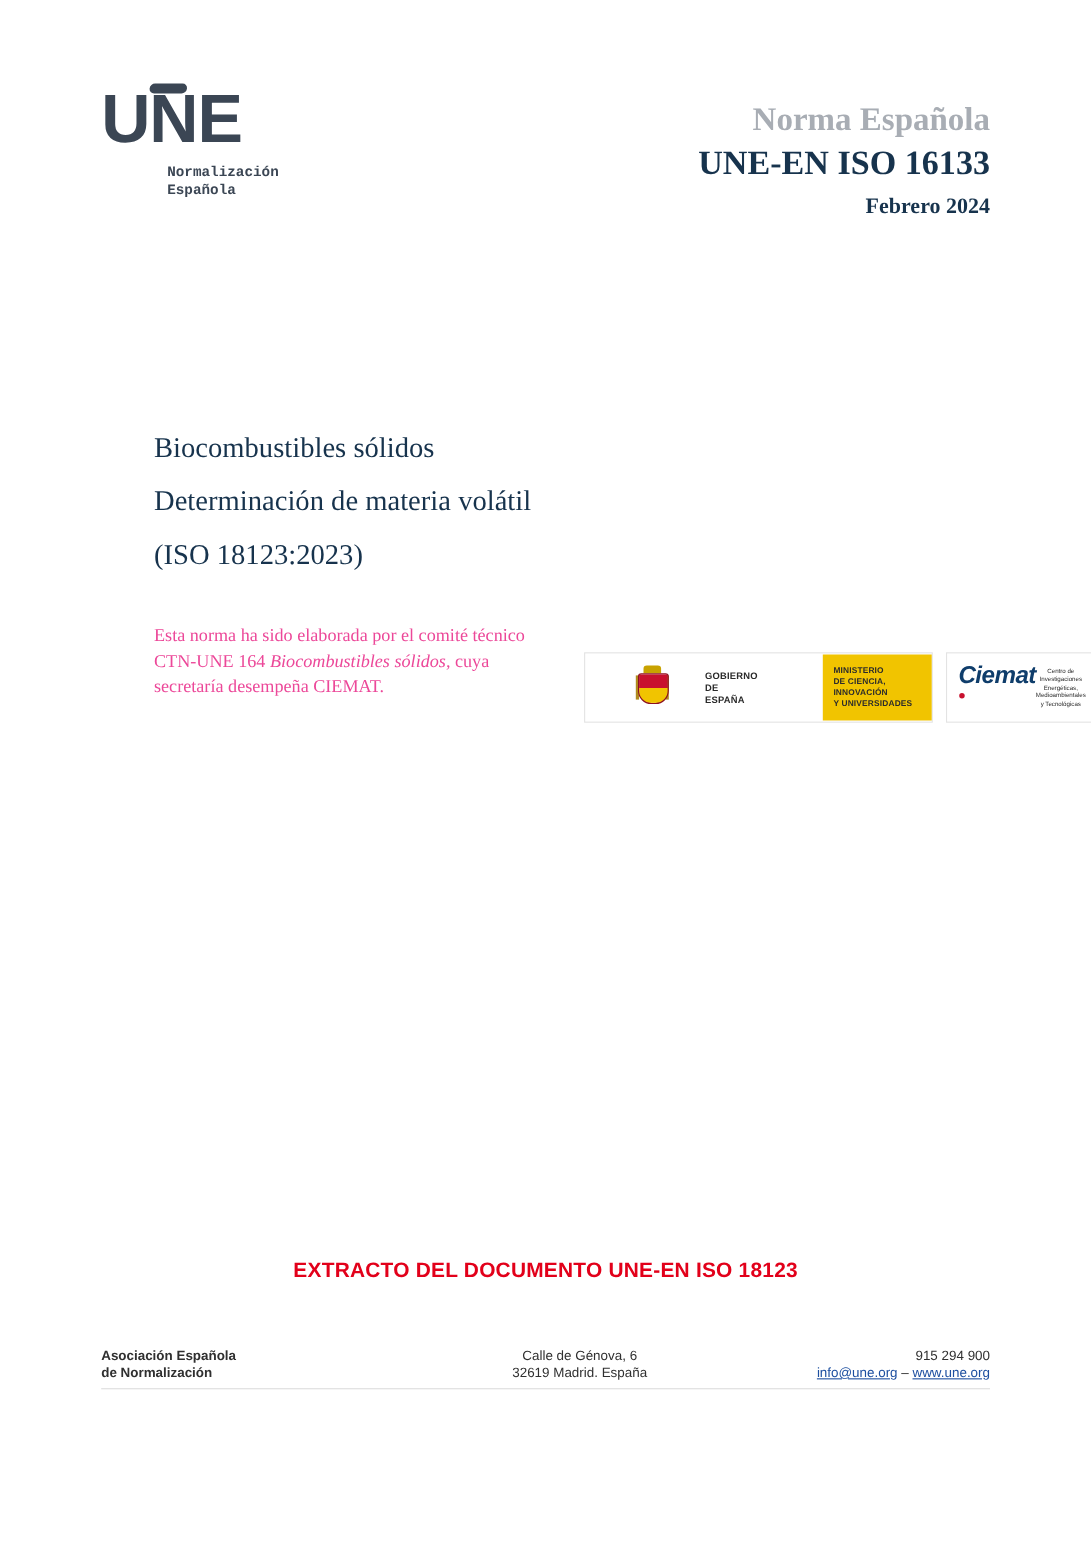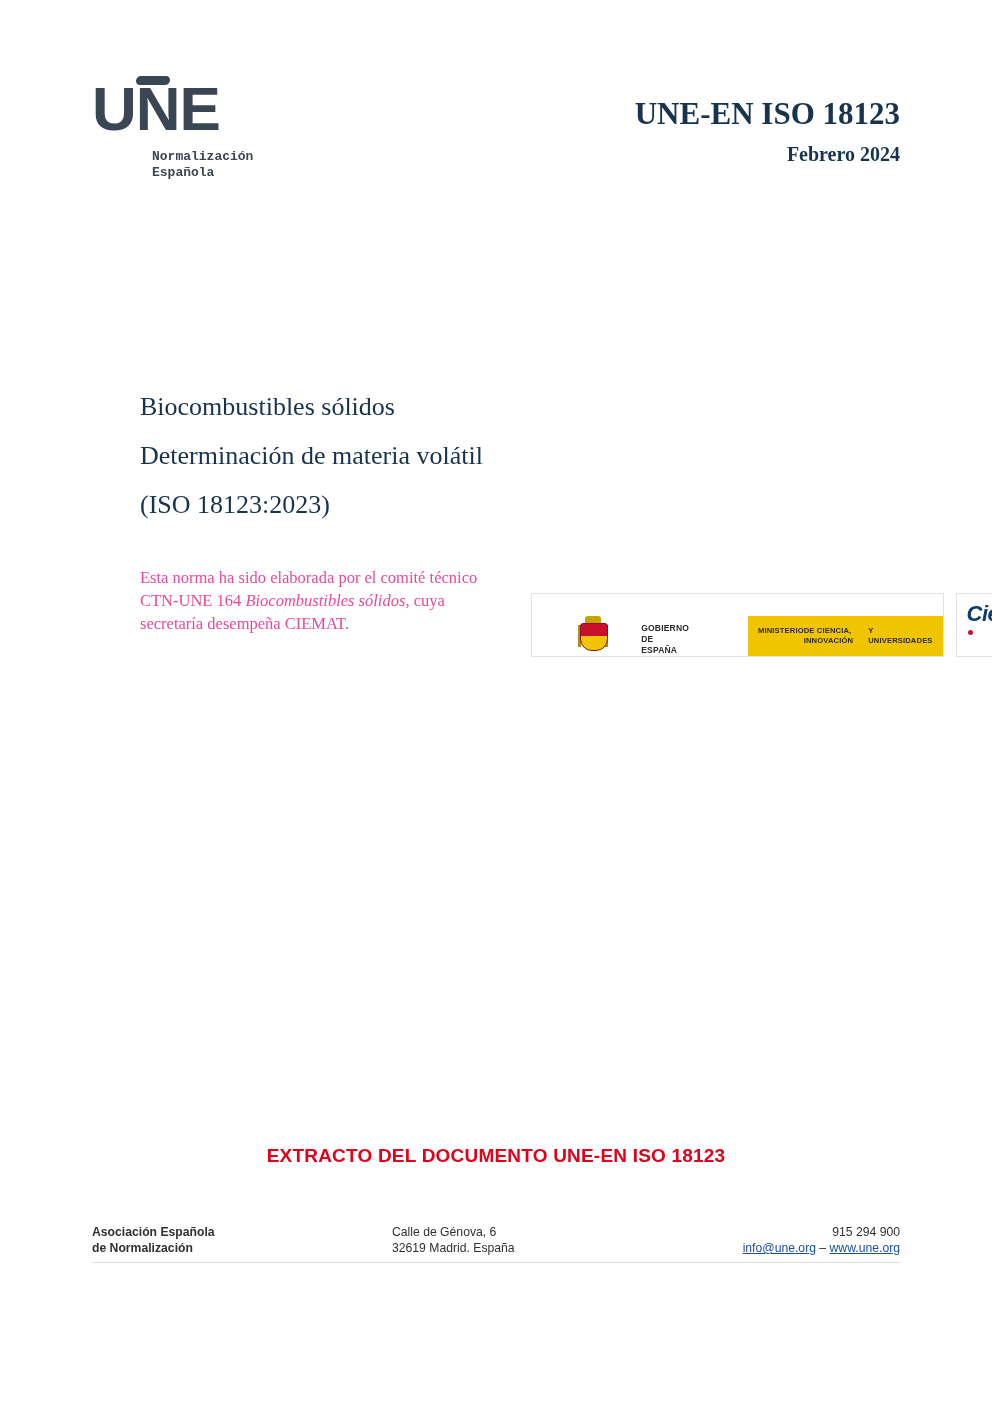--- a/index.html
+++ b/index.html
@@ -121,21 +121,21 @@
   .logos-strip {
     position: absolute;
     left: 531px;
     top: 593px;
     display: flex;
     align-items: stretch;
     height: 62px;
   }
   .gob-logo {
     display: flex;
-    align-items: flex-end;
+    align-items: center;
     height: 62px;
     border: 1px solid #e3e3e3;
     background: #ffffff;
     gap: 24px;
   }
   .gob-flag {
     width: 16px;
     display: flex;
     flex-direction: column;
   }
@@ -207,21 +207,21 @@
     line-height: 11px;
   }
   .gob-sep {
     width: 1px;
     background: #bdbdbd;
     margin: 6px 0;
   }
   .min-block {
     background: #f1c400;
     display: flex;
-    flex-direction: row;
+    flex-direction: column;
     justify-content: center;
     padding: 10px 10px;
     font-family: "Liberation Sans", sans-serif;
   }
   .min-block div {
     font-size: 7.6px;
     font-weight: bold;
     color: #2b2b2b;
     line-height: 10px;
     letter-spacing: 0.15px;
@@ -297,21 +297,21 @@
     font-size: 12.2px;
     color: #303030;
     line-height: 16px;
   }
   .footer-col-1 {
     width: 300px;
     font-weight: bold;
   }
   .footer-col-2 {
     width: 270px;
-    text-align: left;
+    text-align: center;
   }
   .footer-col-3 {
     flex: 1;
     text-align: right;
     padding-left: 60px;
   }
   .footer a {
     color: #1d4fa0;
   }
   .dash { color: #303030; text-decoration: none; }
@@ -326,21 +326,22 @@
       <span>UNE</span>
       <span class="tilde"></span>
     </div>
     <div class="une-logo-sub">
       <div>Normalización</div>
       <div>Española</div>
     </div>
   </div>
 
   <div class="header-right">
-    <div class="norma-code">UNE-EN ISO 18123</div>
+    <div class="norma-label">Norma Española</div>
+    <div class="norma-code">UNE-EN ISO 16133</div>
     <div class="norma-date">Febrero 2024</div>
   </div>
 
   <div class="title-block">
     <div class="title-line">Biocombustibles sólidos</div>
     <div class="title-line">Determinación de materia volátil</div>
     <div class="title-line">(ISO 18123:2023)</div>
   </div>
 
   <div class="note-block">

